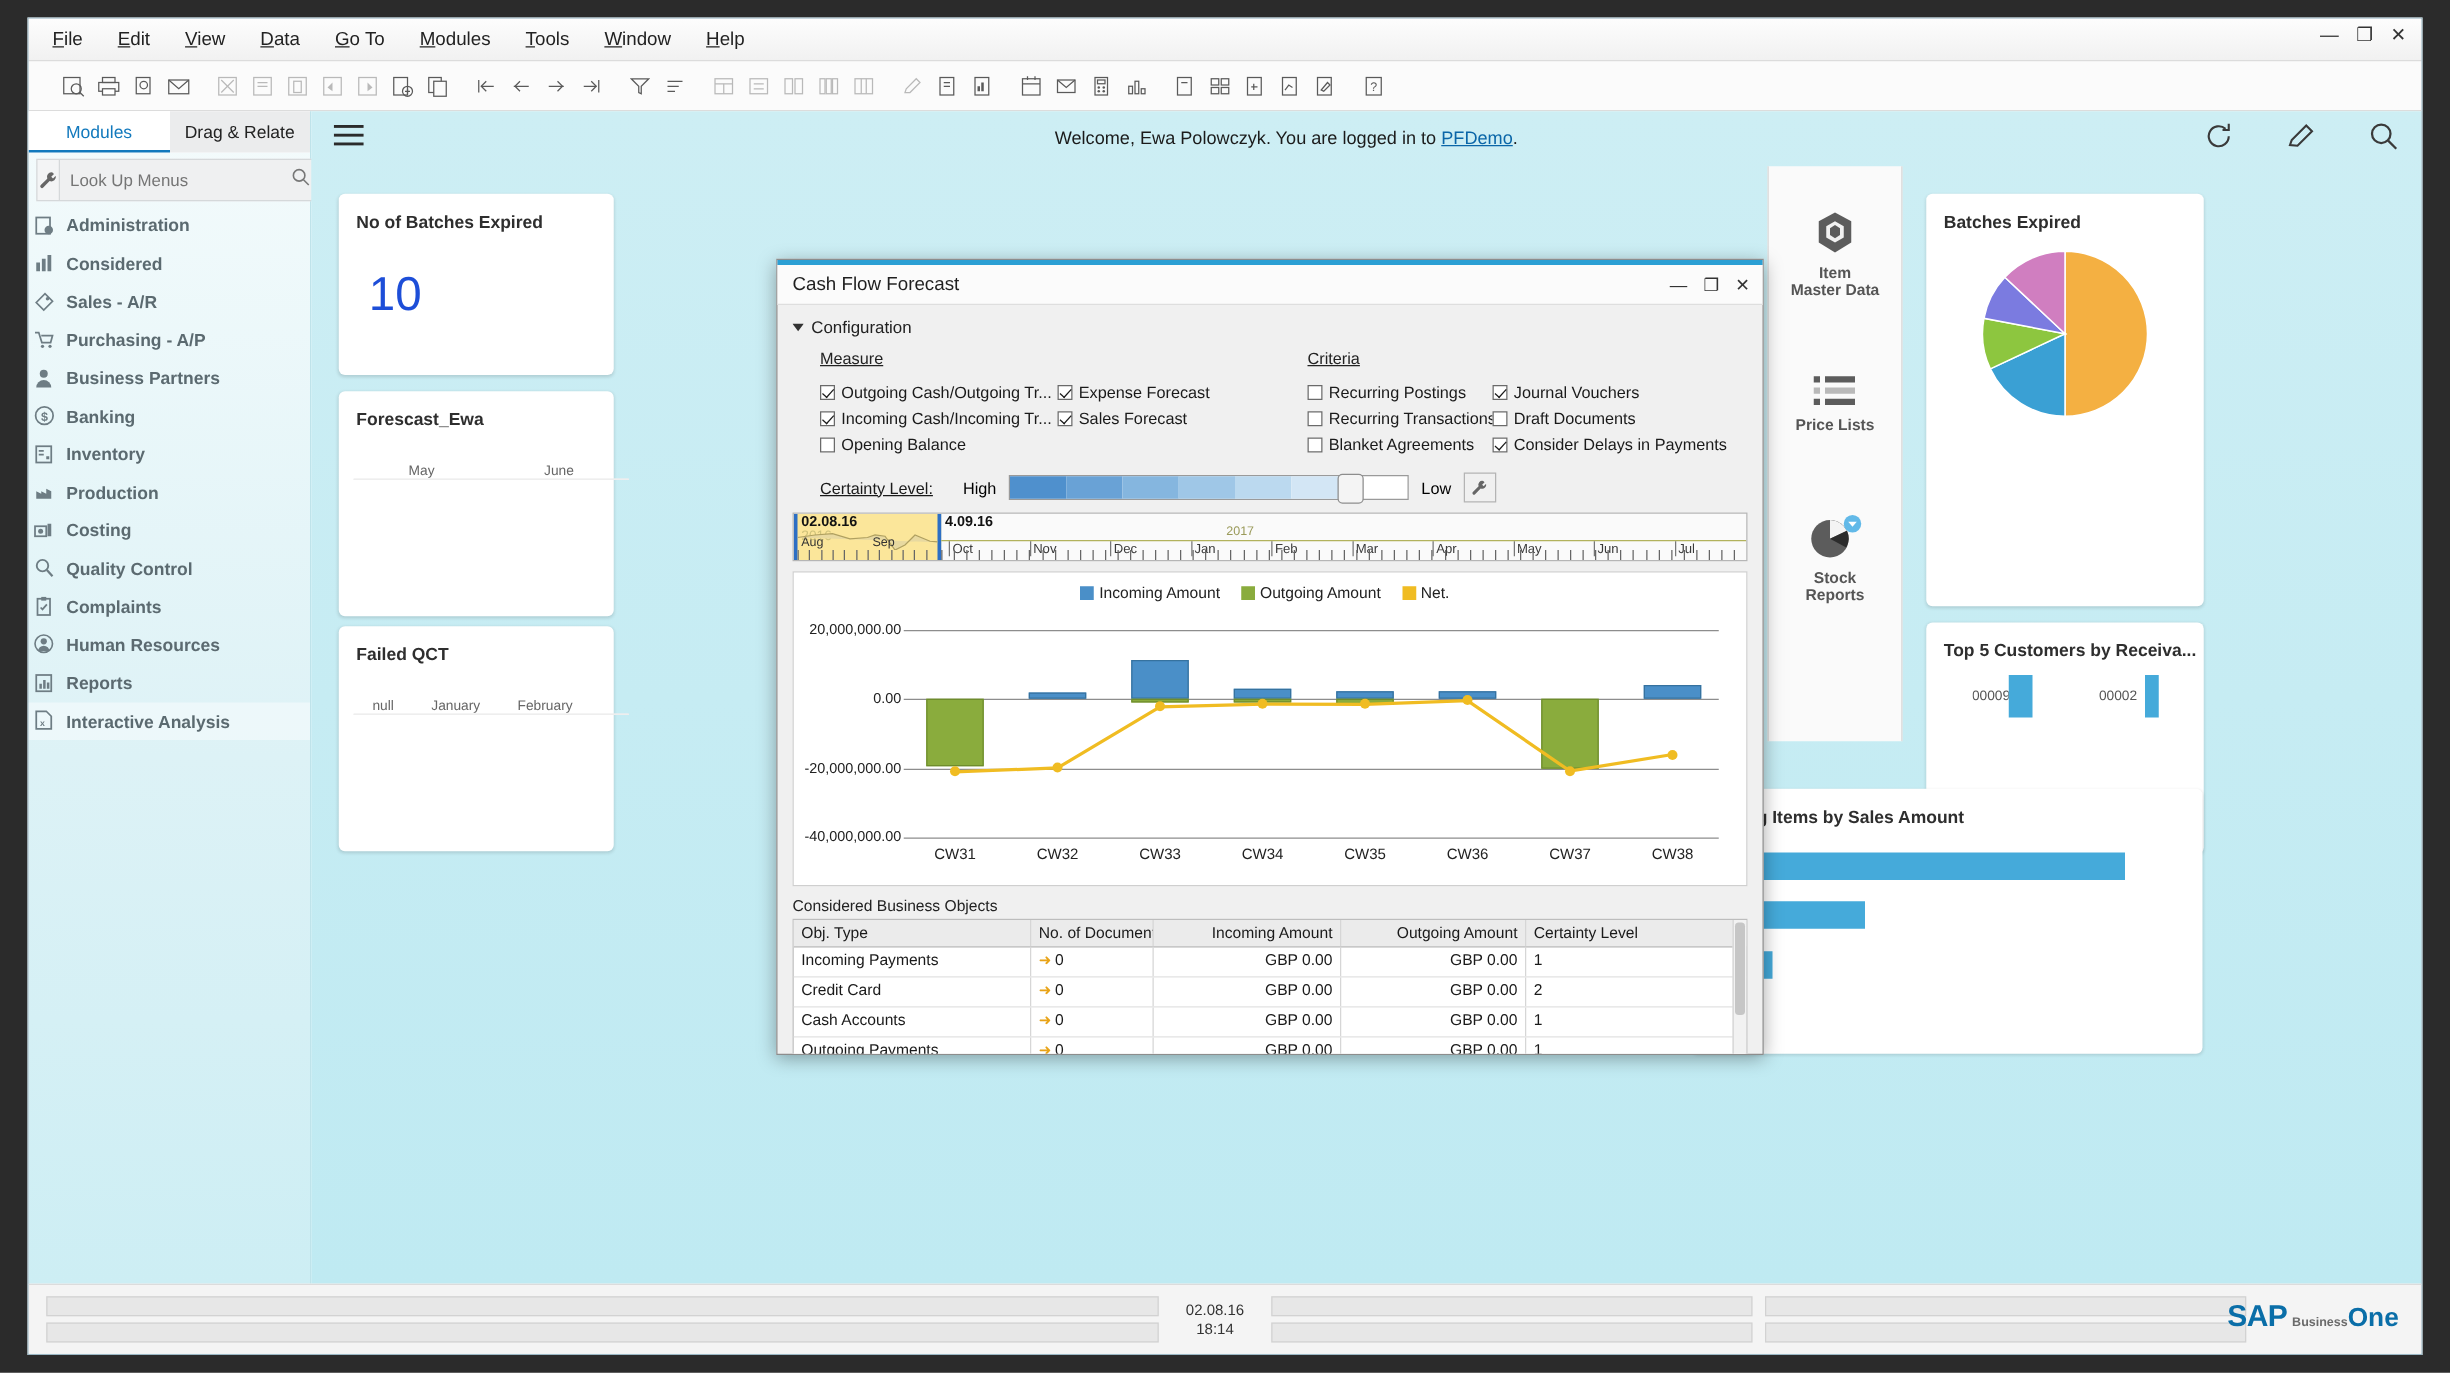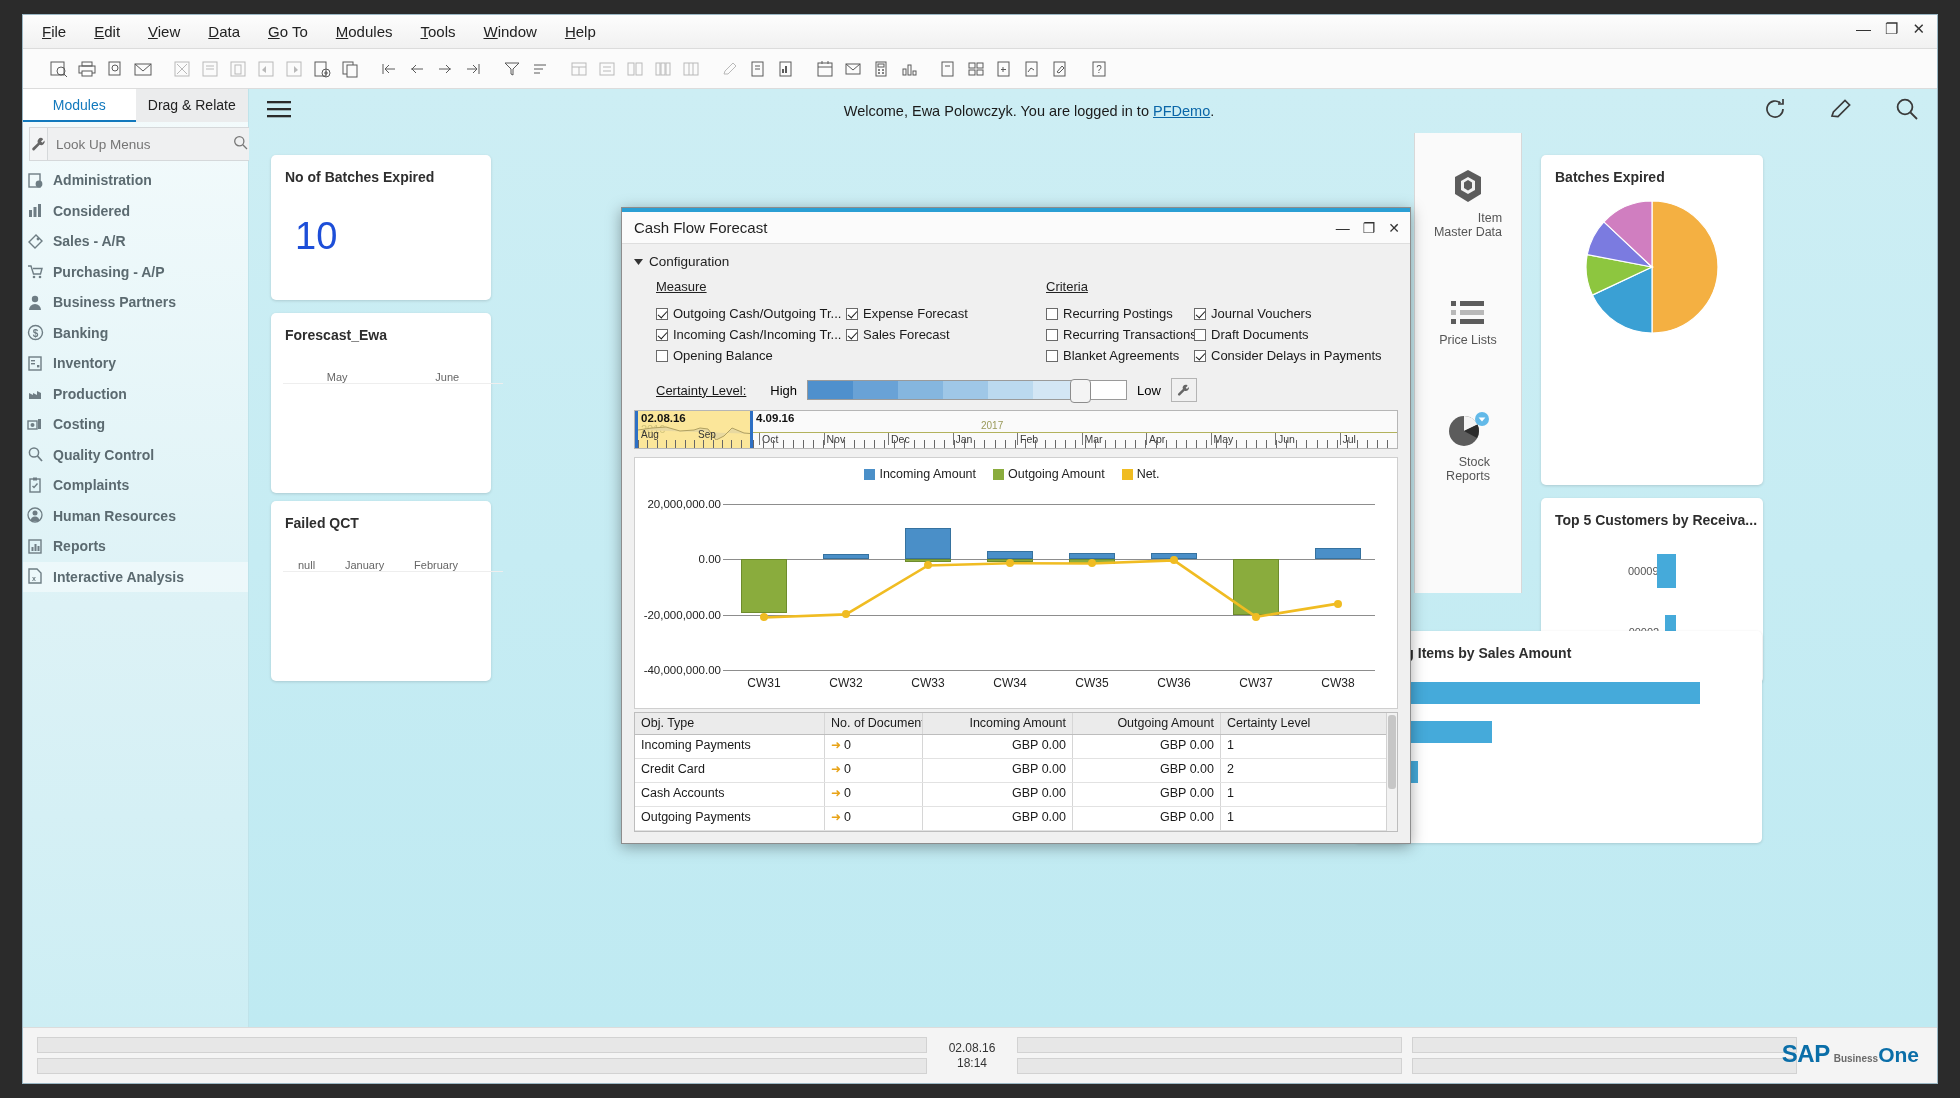--- a/index.html
+++ b/index.html
@@ -112,22 +112,22 @@
   .iconcol {
     position: absolute; width: 108px; background: #fafafa;
     border-left: 1px solid #d8d8d8; border-right: 1px solid #d8d8d8;
     display: flex; flex-direction: column; align-items: center;
   }
   .iconcol .ici {
     margin-top: 34px; display: flex; flex-direction: column; align-items: center;
     cursor: pointer;
   }
   .iconcol .ici .lbl {
-    font-size: 12.5px; color: #555; text-align: right; margin-top: 6px;
-    line-height: 14px; white-space: nowrap;
+    font-size: 12.5px; color: #555; text-align: center; margin-top: 6px;
+    line-height: 14px; white-space: nowrap; font-weight: bold;
   }
   
   .modal {
     position: absolute; left: 372px; top: 118px; width: 790px; height: 637px;
     background: #f0f0f0; border: 1px solid #8d8d8d;
     box-shadow: 0 3px 14px rgba(0,0,0,.34);
     display: flex; flex-direction: column;
   }
   .modal .topline { height: 4px; background: #2b9fd4; flex: 0 0 4px; }
   .mtitle {
@@ -809,21 +809,21 @@
                 <path d="M72,72 L72,138 A66,66 0 0 1 12.281414537242725,100.1014332432948 Z" fill="#3aa0d4" stroke="#fff" stroke-width="1.2"></path>
                 <path d="M72,72 L12.281414537242725,100.1014332432948 A66,66 0 0 1 7.169041451906551,59.6328332373422 Z" fill="#8dc63f" stroke="#fff" stroke-width="1.2"></path>
                 <path d="M72,72 L7.169041451906551,59.6328332373422 A66,66 0 0 1 23.88807059018682,26.819891008706563 Z" fill="#7b7be0" stroke="#fff" stroke-width="1.2"></path>
                 <path d="M72,72 L23.88807059018682,26.819891008706563 A66,66 0 0 1 71.99999999999999,6 Z" fill="#d07ec0" stroke="#fff" stroke-width="1.2"></path>
               </svg>
             </div>
         </div>
 
         <div class="tile" style="left:1292px; top:365px; width:222px; height:185px;">
           <h4>Top 5 Customers by Receiva...</h4>
-          <div id="tile-cust-chart" style="position: absolute; inset: 42px 10px 20px; display: flex; flex-direction: column; justify-content: space-around; align-items: center;">
+          <div id="tile-cust-chart" style="position: absolute; inset: 42px 10px 20px; display: flex; flex-direction: row; justify-content: space-around;">
               <div style="display: flex; align-items: center; height: 34px;">
                 <span style="width:48px;font-size:11px;color:#555;text-align:right;padding-right:6px;white-space:nowrap;overflow:hidden;">00009</span>
                 <div style="height:100%;width:72%;background:#45aada;"></div>
               </div>
               <div style="display: flex; align-items: center; height: 34px;">
                 <span style="width:48px;font-size:11px;color:#555;text-align:right;padding-right:6px;white-space:nowrap;overflow:hidden;">00002</span>
                 <div style="height:100%;width:30.24%;background:#45aada;"></div>
               </div>
             </div>
         </div>
@@ -1124,20 +1124,21 @@
                 <div class="xlab" style="left: 211px; top: 186px;">CW32</div>
                 <div class="xlab" style="left: 293px; top: 186px;">CW33</div>
                 <div class="xlab" style="left: 375px; top: 186px;">CW34</div>
                 <div class="xlab" style="left: 457px; top: 186px;">CW35</div>
                 <div class="xlab" style="left: 539px; top: 186px;">CW36</div>
                 <div class="xlab" style="left: 621px; top: 186px;">CW37</div>
                 <div class="xlab" style="left: 703px; top: 186px;">CW38</div>
               </div>
           </div>
 
+          <div class="tblcap">Considered Business Objects</div>
           <div class="tbl">
             <div class="hrow">
               <div class="c c0">Obj. Type</div>
               <div class="c c1">No. of Document</div>
               <div class="c c2">Incoming Amount</div>
               <div class="c c3">Outgoing Amount</div>
               <div class="c c4">Certainty Level</div>
             </div>
             <div id="tbl-rows">
                 <div class="row">

